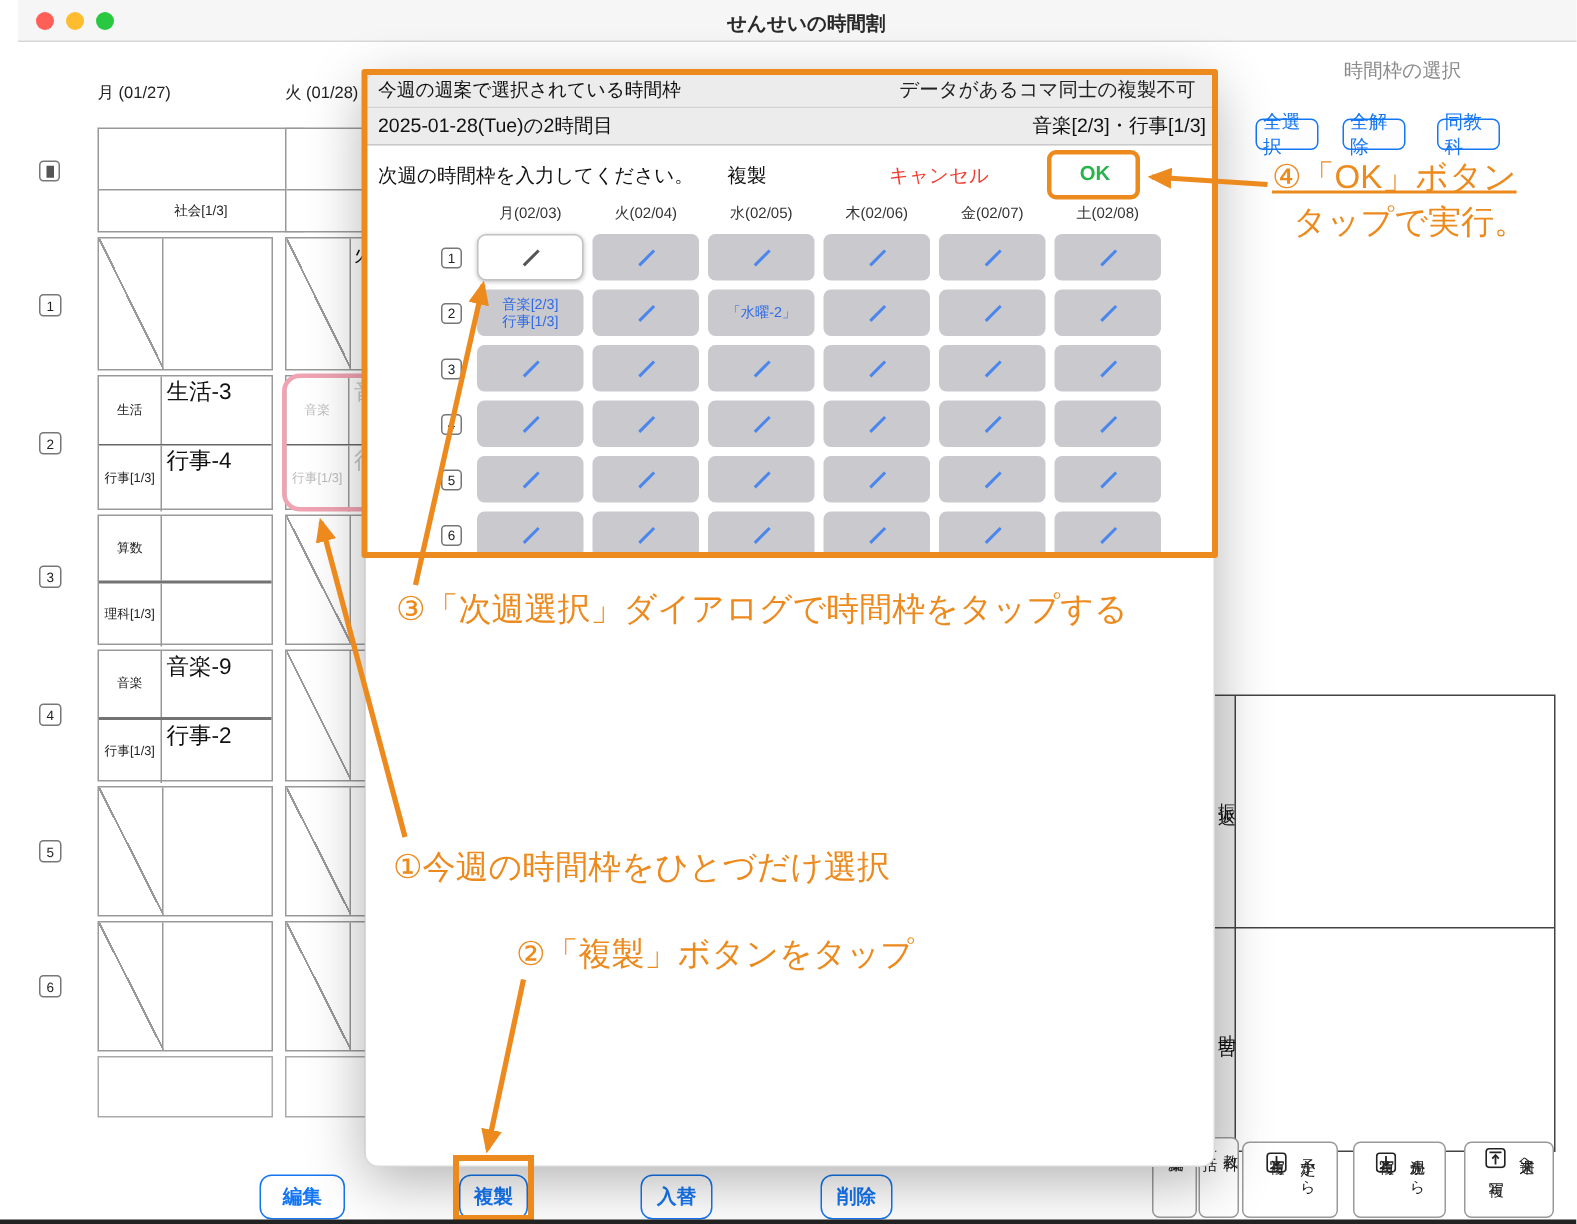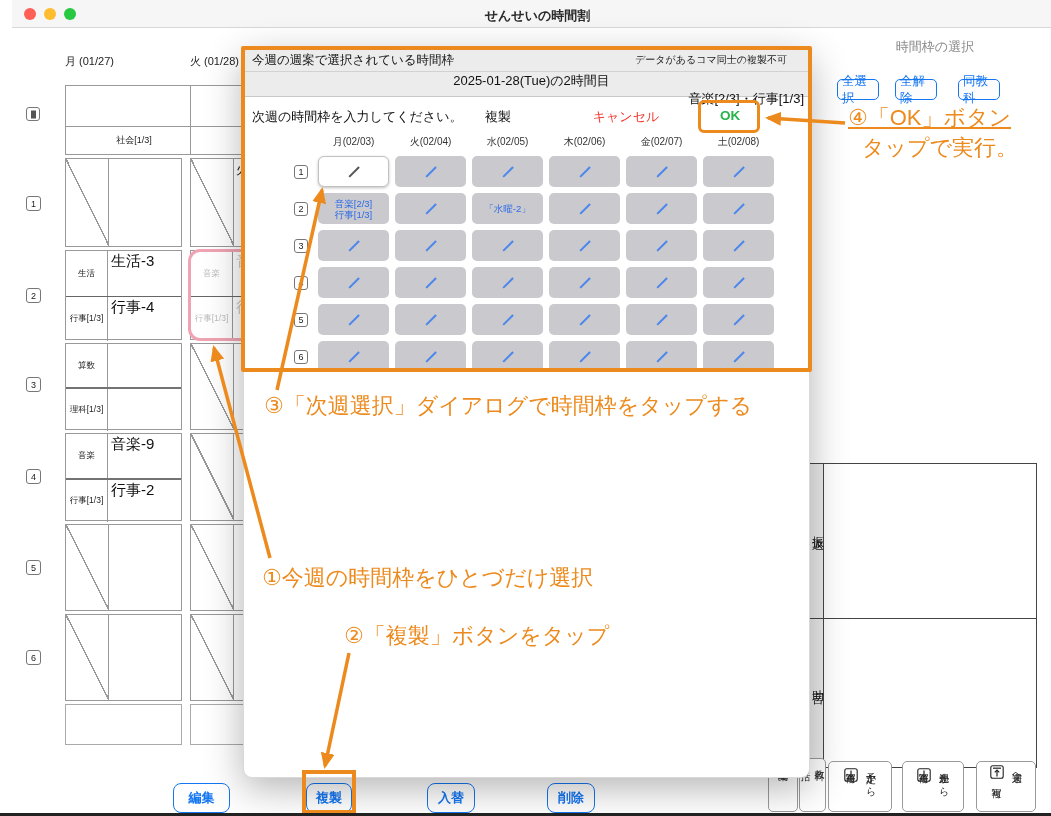--- a/index.html
+++ b/index.html
@@ -52,23 +52,23 @@
   .vbtn { position:absolute; background:#fff; border:1px solid #9a9a9a; border-radius:5px; display:flex; flex-direction:row;
           justify-content:center; gap:3px; padding:3px 2px; z-index:1; }
   .vcol { display:flex; flex-direction:column; align-items:center; gap:1px; }
   .vtext { writing-mode:vertical-rl; font-size:10px; color:#222; letter-spacing:1px; line-height:11px; }
 
   
   .dialog { position:absolute; left:243px; top:48px; width:567px; height:730px; background:#fff; border:1px solid rgba(0,0,0,.15);
             border-radius:9px; box-shadow:0 10px 38px rgba(0,0,0,.30); z-index:5; }
   .drow { position:absolute; left:0; width:567px; background:#ececec; display:flex; align-items:center; }
   .drowA { top:0; height:23px; border-bottom:1px solid #d2d2d2; border-radius:8px 8px 0 0;gap:20px; }
-  .drowB { top:23px; height:25px; border-bottom:1px solid #c9c9c9;flex-direction:column; }
+  .drowB { top:23px; height:25px; border-bottom:1px solid #c9c9c9; }
   .dtitle { margin-left:8px; font-size:12.5px; color:#111; }
-  .dnote { margin-left:auto; margin-right:24px; font-size:10px; color:#222;text-align:right; }
+  .dnote { margin-left:auto; margin-right:14px; font-size:13px; color:#222;text-align:right; }
   .dslot { margin-left:8px; font-size:13px; color:#111; }
   .dcontent { margin-left:auto; margin-right:7px; font-size:13px; color:#111; }
   .daction { position:absolute; left:0; top:48px; width:567px; height:38px; }
   .dinstr { position:absolute; left:8px; top:11px; font-size:13px; color:#111; }
   .ditem { position:absolute; top:11px; transform:translateX(-50%); font-size:13px; }
   .dup { left:254px; color:#111; }
   .cancel { left:382px; color:#f23b30; }
   .ok { left:486px; color:#28b44b; font-weight:700; font-size:13.5px; }
 
   .dgrid { position:absolute; left:46px; top:85px; display:grid; grid-template-columns:22px repeat(6,71px);

